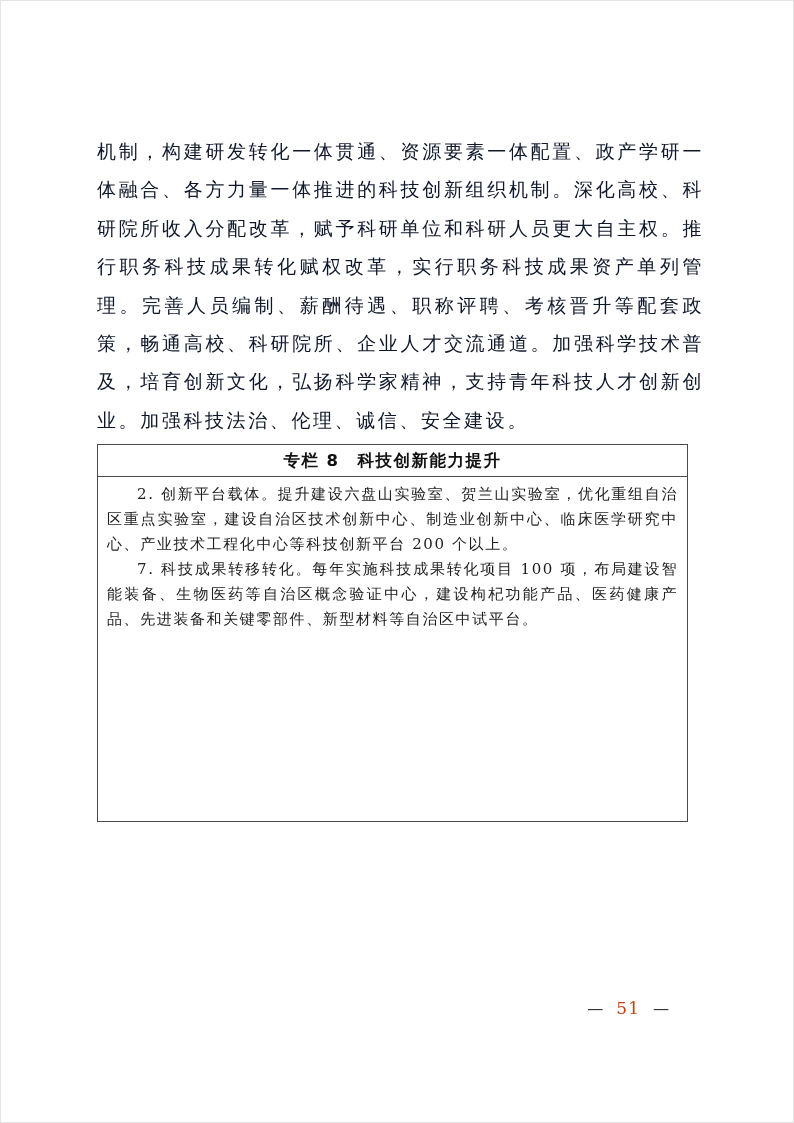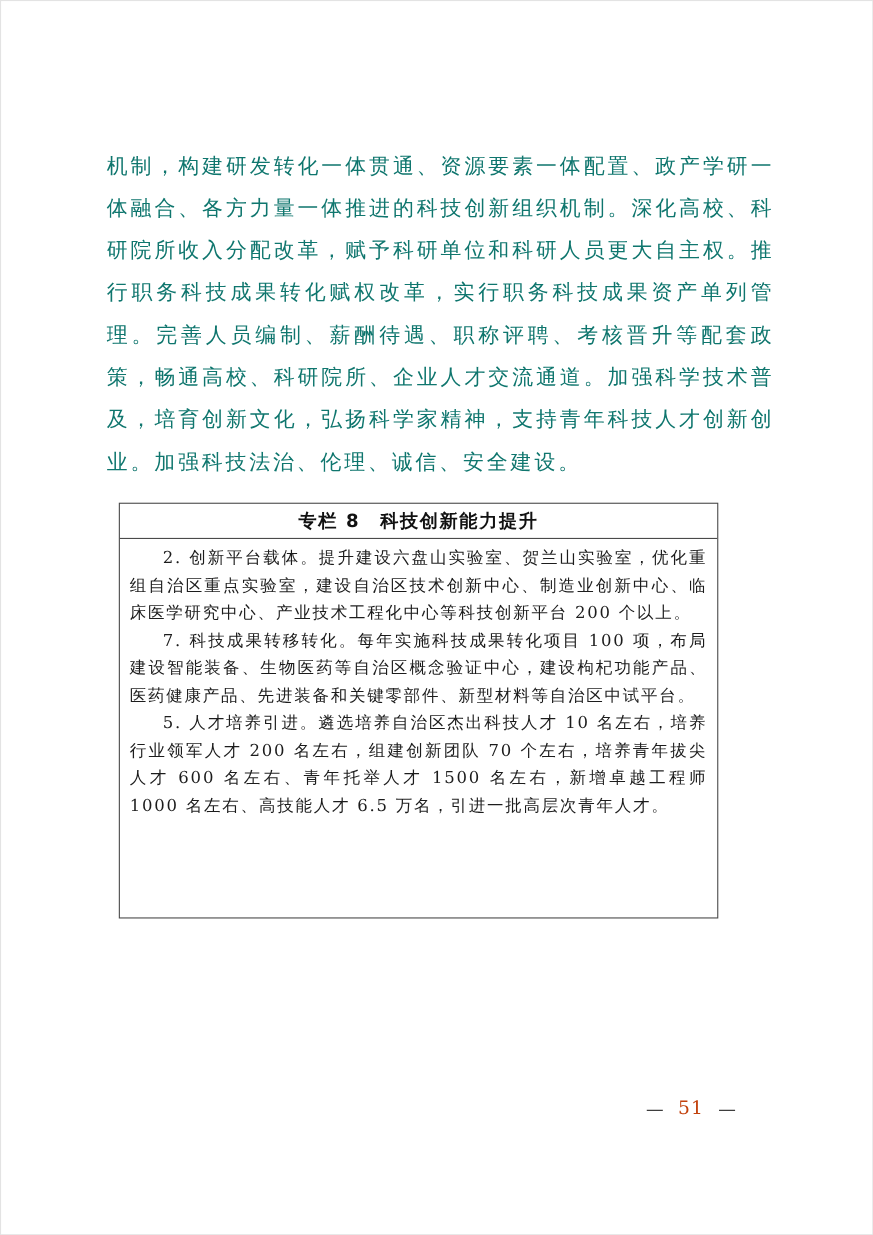--- a/index.html
+++ b/index.html
@@ -22,32 +22,31 @@
     position: absolute;
     left: 96px;
     top: 131px;
     width: 607px;
     margin: 0;
     font-size: 19px;
     line-height: 38.4px;
     letter-spacing: 2.6px;
     text-align: justify;
     text-justify: inter-ideograph;
-    color: #0f766e;
+    color: #0f172a;
   }
   .callout-box {
     position: absolute;
-    left: 107px;
+    left: 96px;
     top: 443px;
-    width: 545px;
+    width: 591px;
     height: 378px;
     border: 1.5px solid #4a4a4a;
     box-sizing: border-box;
     background: #ffffff;
-    margin-top: 13px;
   }
   .box-title {
     height: 31px;
     line-height: 31px;
     text-align: center;
     font-weight: bold;
     font-size: 16.5px;
     letter-spacing: 1.5px;
     font-family: "DejaVu Sans", "Liberation Sans", sans-serif;
     border-bottom: 1.5px solid #4a4a4a;
@@ -90,21 +89,20 @@
 
 <div class="page">
 
   <p class="body-text">机制，构建研发转化一体贯通、资源要素一体配置、政产学研一体融合、各方力量一体推进的科技创新组织机制。深化高校、科研院所收入分配改革，赋予科研单位和科研人员更大自主权。推行职务科技成果转化赋权改革，实行职务科技成果资产单列管理。完善人员编制、薪酬待遇、职称评聘、考核晋升等配套政策，畅通高校、科研院所、企业人才交流通道。加强科学技术普及，培育创新文化，弘扬科学家精神，支持青年科技人才创新创业。加强科技法治、伦理、诚信、安全建设。</p>
 
   <div class="callout-box">
     <div class="box-title">专栏 8　科技创新能力提升</div>
     <div class="box-body">
       <p class="box-item">2. 创新平台载体。提升建设六盘山实验室、贺兰山实验室，优化重组自治区重点实验室，建设自治区技术创新中心、制造业创新中心、临床医学研究中心、产业技术工程化中心等科技创新平台 200 个以上。</p>
       <p class="box-item">7. 科技成果转移转化。每年实施科技成果转化项目 100 项，布局建设智能装备、生物医药等自治区概念验证中心，建设枸杞功能产品、医药健康产品、先进装备和关键零部件、新型材料等自治区中试平台。</p>
-      <p class="box-item">5. 人才培养引进。遴选培养自治区杰出科技人才 10 名左右，培养行业领军人才 200 名左右，组建创新团队 70 个左右，培养青年拔尖人才 600 名左右、青年托举人才 1500 名左右，新增卓越工程师 1000 名左右、高技能人才 6.5 万名，引进一批高层次青年人才。</p>
     </div>
   </div>
 
   <div class="footer">
     <span class="dash">—</span>
     <span class="page-num">51</span>
     <span class="dash">—</span>
   </div>
 
 </div>

